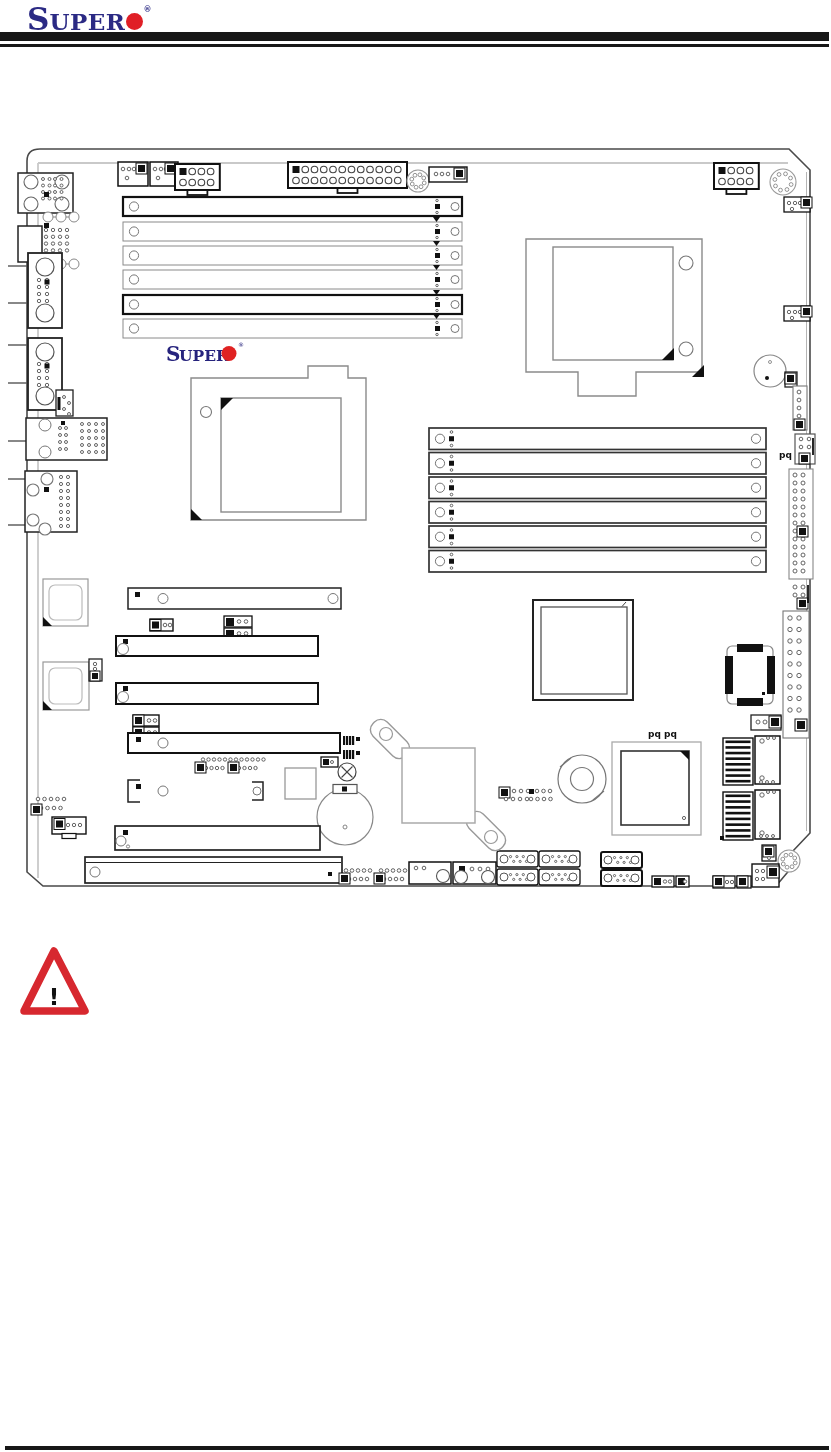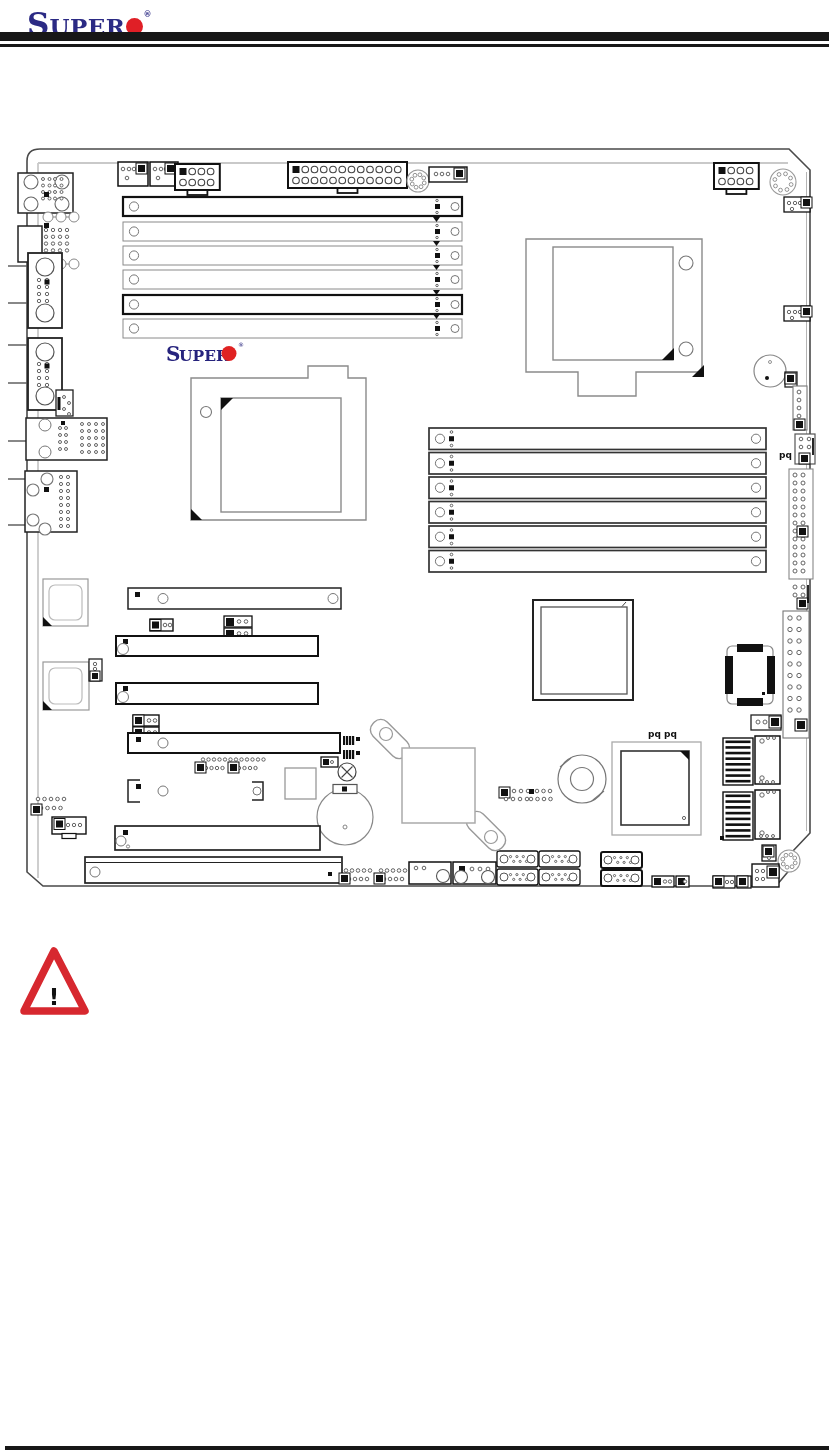--- a/index.html
+++ b/index.html
@@ -1,19 +1,19 @@
 <!DOCTYPE html>
 <html><head>
 <meta charset="utf-8">
 <style>
   html,body{margin:0;padding:0;}
   body{width:831px;height:1452px;position:relative;background:#ffffff;overflow:hidden;
        font-family:"Liberation Sans",sans-serif;}
   .logo{position:absolute;left:27px;top:0px;color:#2b2a84;font-family:"DejaVu Serif",serif;
-        font-weight:bold;white-space:nowrap;line-height:30px;}
+        font-weight:bold;white-space:nowrap;line-height:20px;}
   .logo-s{font-size:31px;}
   .logo-rest{font-size:23px;letter-spacing:.5px;}
   .logo-dot{display:inline-block;width:17px;height:17px;border-radius:50%;background:#e01f26;margin-left:1px;}
   .logo-reg{font-size:8px;vertical-align:18px;font-family:"DejaVu Sans",sans-serif;}
   .rule-thick{position:absolute;left:0;top:32px;width:829px;height:9px;background:#171717;}
   .rule-thin{position:absolute;left:0;top:44px;width:829px;height:3px;background:#171717;}
   .footer-rule{position:absolute;left:5px;top:1446px;width:824px;height:4px;background:#171717;}
   svg{position:absolute;left:0;top:0;}
 </style>
 </head>

